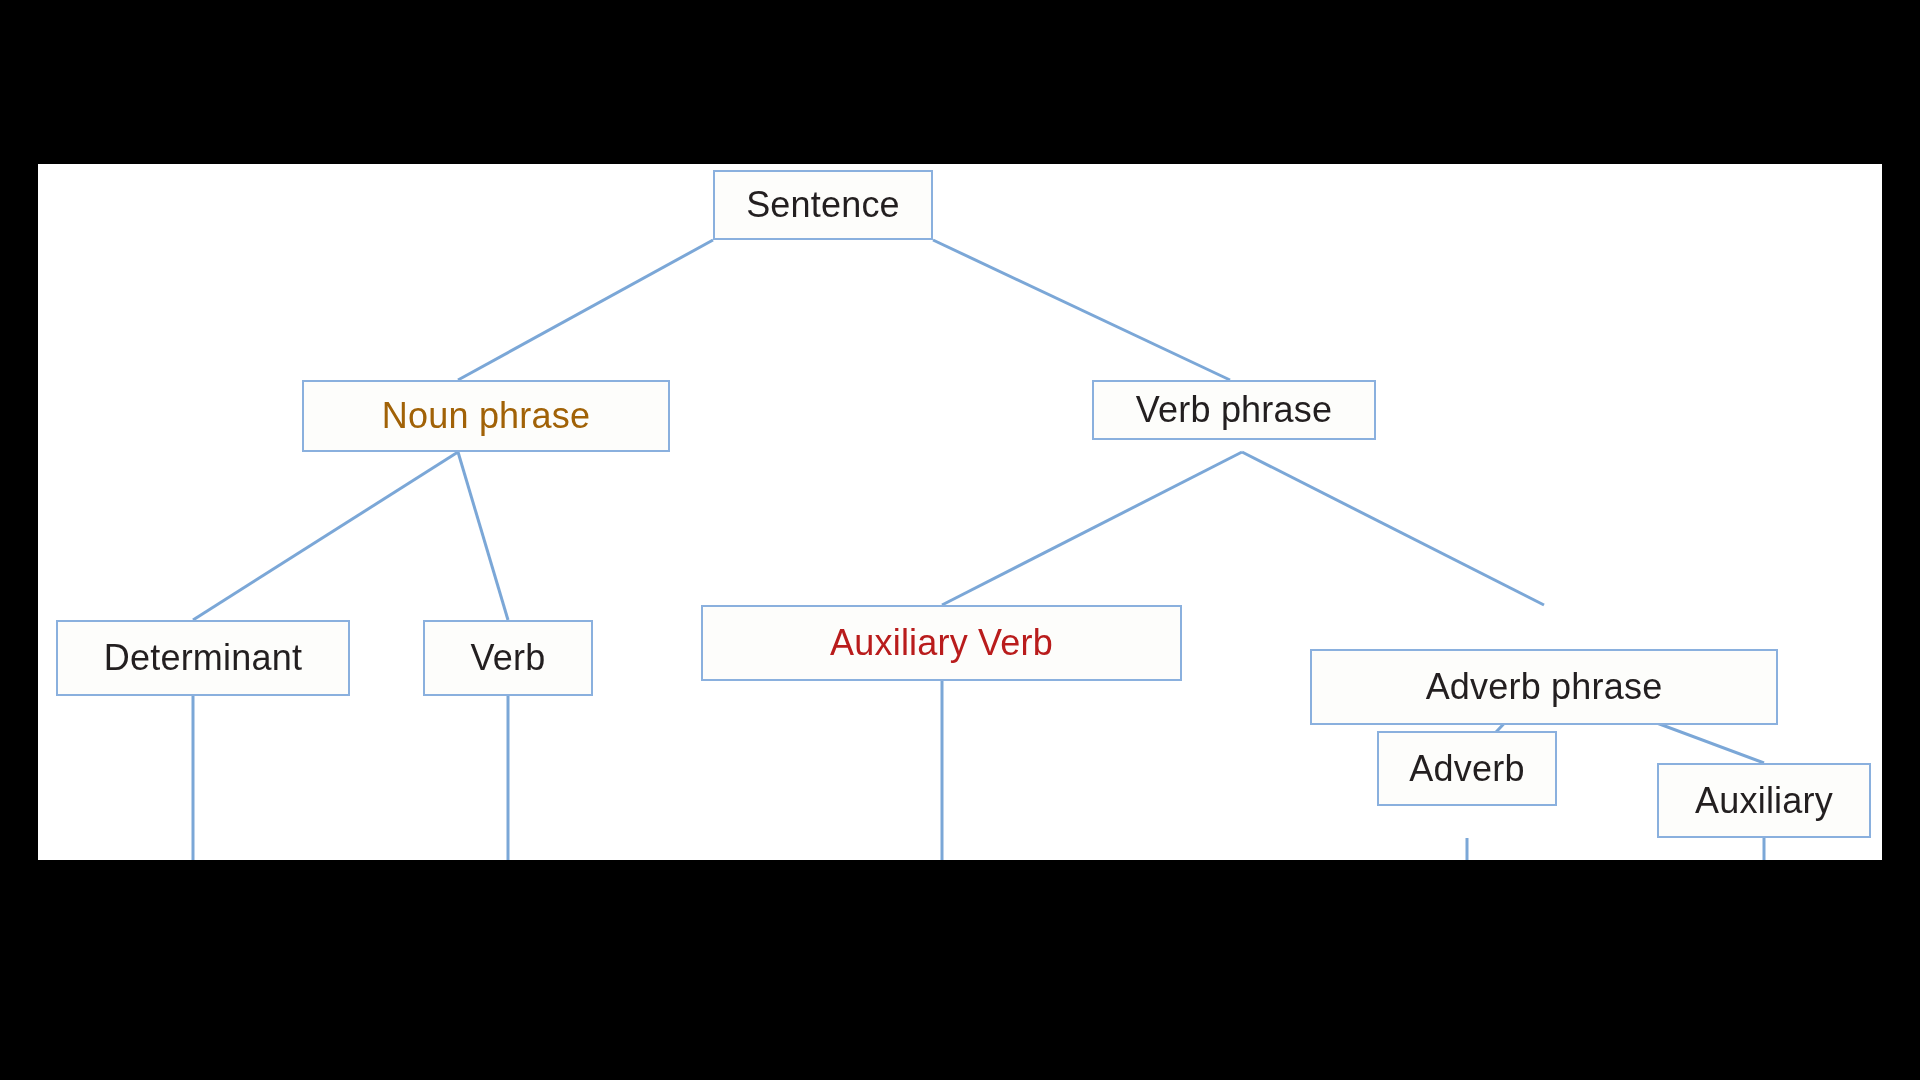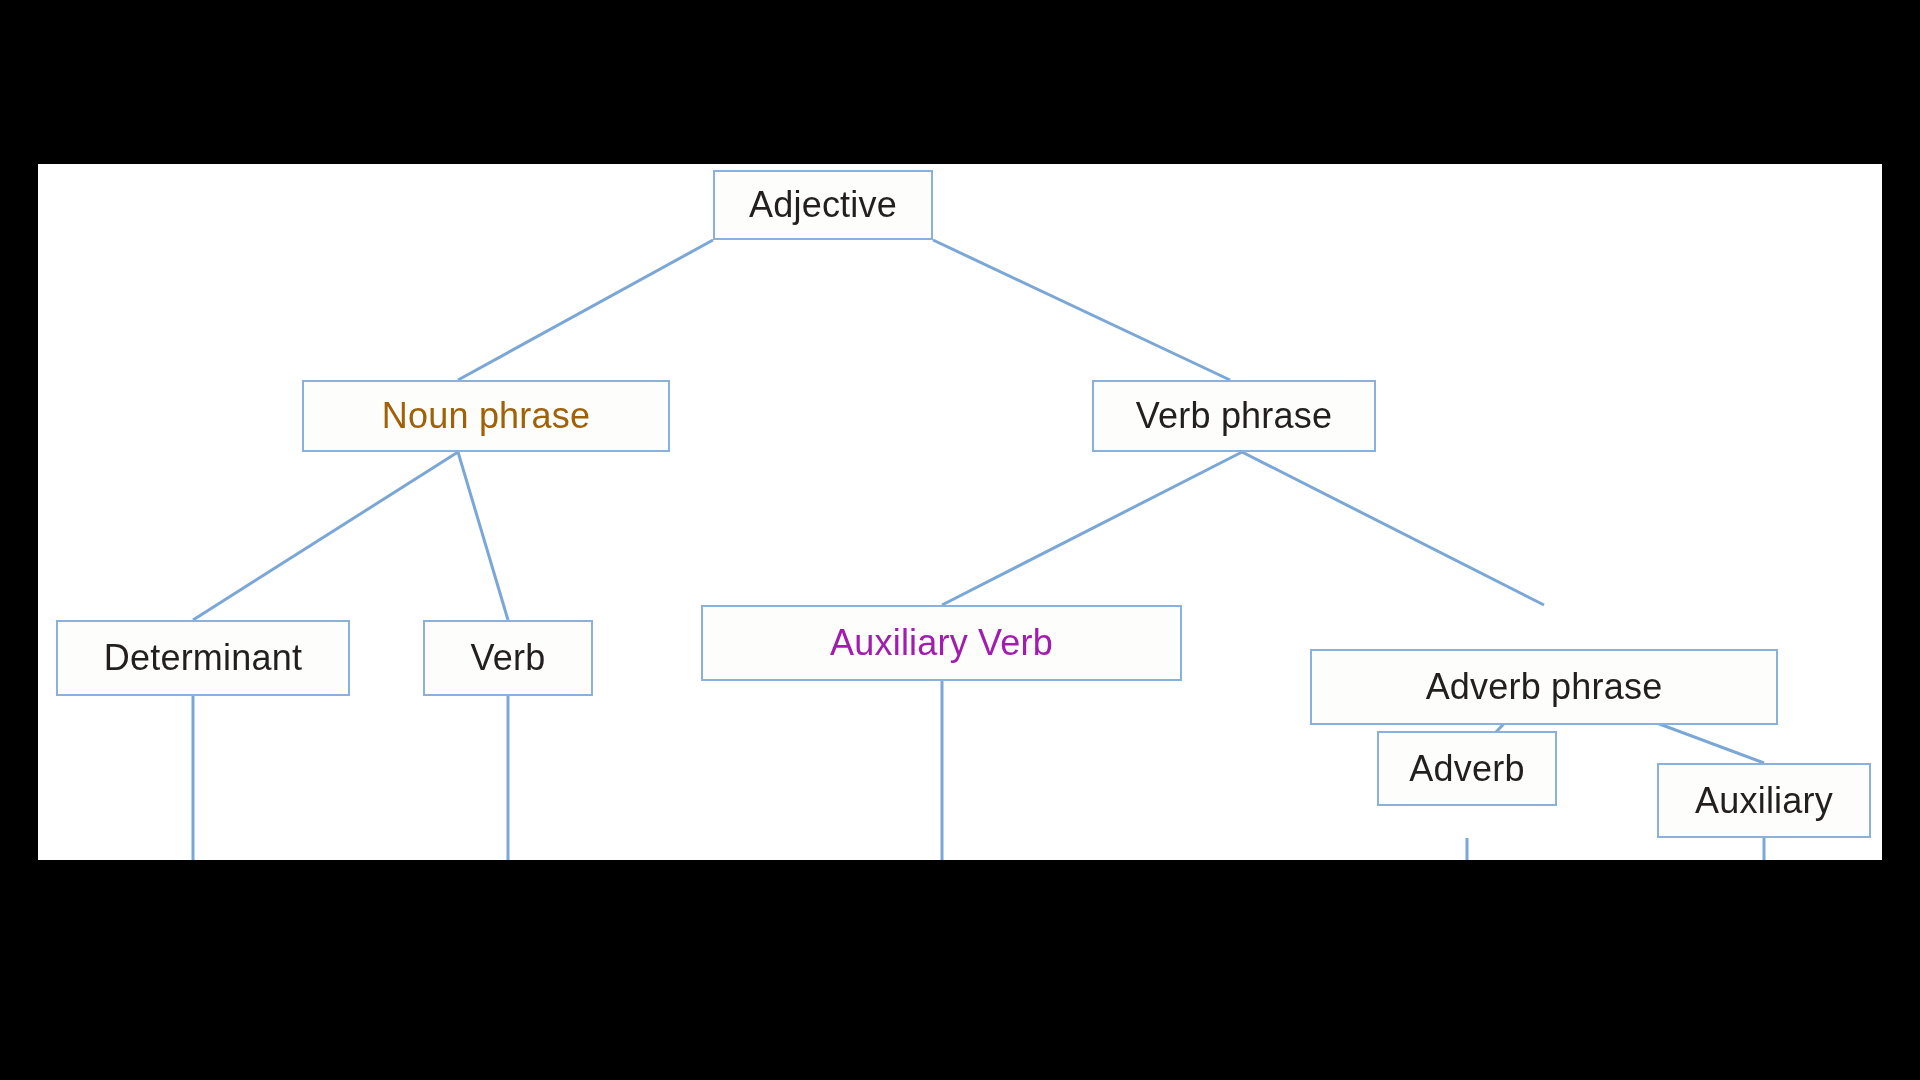--- a/index.html
+++ b/index.html
@@ -74,35 +74,35 @@
           <line x1="155" y1="532" x2="155" y2="696" stroke="#7ba7d7" stroke-width="3" stroke-linecap="butt"></line>
           <line x1="470" y1="532" x2="470" y2="696" stroke="#7ba7d7" stroke-width="3" stroke-linecap="butt"></line>
           <line x1="904" y1="517" x2="904" y2="696" stroke="#7ba7d7" stroke-width="3" stroke-linecap="butt"></line>
           <line x1="1429" y1="674" x2="1429" y2="696" stroke="#7ba7d7" stroke-width="3" stroke-linecap="butt"></line>
           <line x1="1726" y1="674" x2="1726" y2="696" stroke="#7ba7d7" stroke-width="3" stroke-linecap="butt"></line>
         </g>
     </svg>
 
     <div id="node-layer">
         <div class="node" style="left: 675px; top: 6px; width: 220px; height: 70px; background: rgb(253, 253, 251); border-color: rgb(138, 176, 222); color: rgb(35, 31, 32);">
-          <span class="node-label">Adjective</span>
+          <span class="node-label">Sentence</span>
         </div>
         <div class="node" style="left: 264px; top: 216px; width: 368px; height: 72px; background: rgb(253, 253, 251); border-color: rgb(138, 176, 222); color: #a16207;">
           <span class="node-label">Noun phrase</span>
         </div>
-        <div class="node" style="left: 1054px; top: 216px; width: 284px; height: 72px; background: rgb(253, 253, 251); border-color: rgb(138, 176, 222); color: rgb(35, 31, 32);">
+        <div class="node" style="left: 1054px; top: 216px; width: 284px; height: 60px; background: rgb(253, 253, 251); border-color: rgb(138, 176, 222); color: rgb(35, 31, 32);">
           <span class="node-label">Verb phrase</span>
         </div>
         <div class="node" style="left: 6px; top: 456px; width: 294px; height: 76px; background: rgb(253, 253, 251); border-color: rgb(138, 176, 222); color: rgb(35, 31, 32); margin-left: 12px;">
           <span class="node-label">Determinant</span>
         </div>
         <div class="node" style="left: 385px; top: 456px; width: 170px; height: 76px; background: rgb(253, 253, 251); border-color: rgb(138, 176, 222); color: rgb(35, 31, 32);">
           <span class="node-label">Verb</span>
         </div>
-        <div class="node" style="left: 663px; top: 441px; width: 481px; height: 76px; background: rgb(253, 253, 251); border-color: rgb(138, 176, 222); color: #a21caf;">
+        <div class="node" style="left: 663px; top: 441px; width: 481px; height: 76px; background: rgb(253, 253, 251); border-color: rgb(138, 176, 222); color: #b91c1c;">
           <span class="node-label">Auxiliary Verb</span>
         </div>
         <div class="node" style="left: 1272px; top: 441px; width: 468px; height: 76px; background: rgb(253, 253, 251); border-color: rgb(138, 176, 222); color: rgb(35, 31, 32); margin-top: 44px;">
           <span class="node-label">Adverb phrase</span>
         </div>
         <div class="node" style="left: 1339px; top: 567px; width: 180px; height: 75px; background: rgb(253, 253, 251); border-color: rgb(138, 176, 222); color: rgb(35, 31, 32);">
           <span class="node-label">Adverb</span>
         </div>
         <div class="node" style="left: 1619px; top: 599px; width: 214px; height: 75px; background: rgb(253, 253, 251); border-color: rgb(138, 176, 222); color: rgb(35, 31, 32);">
           <span class="node-label">Auxiliary</span>

